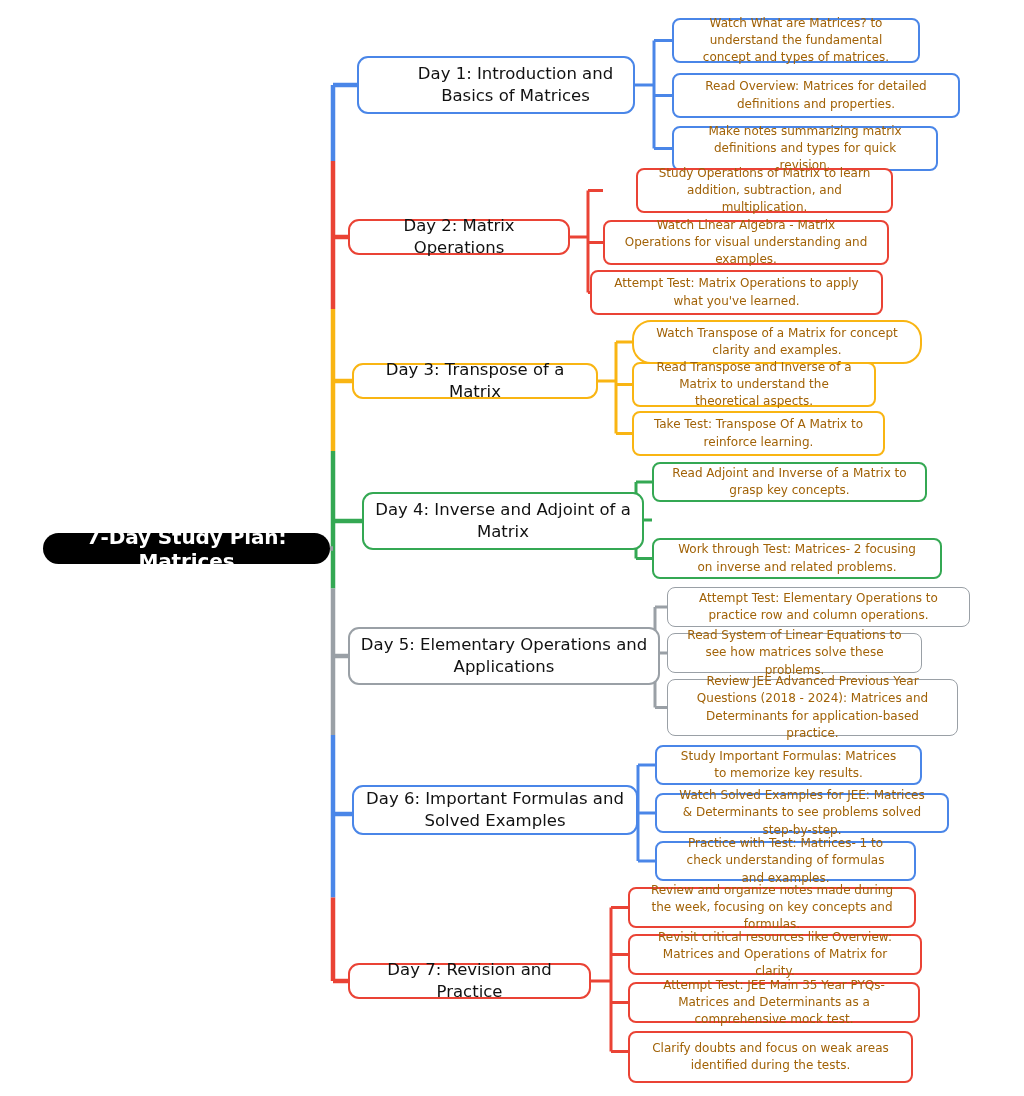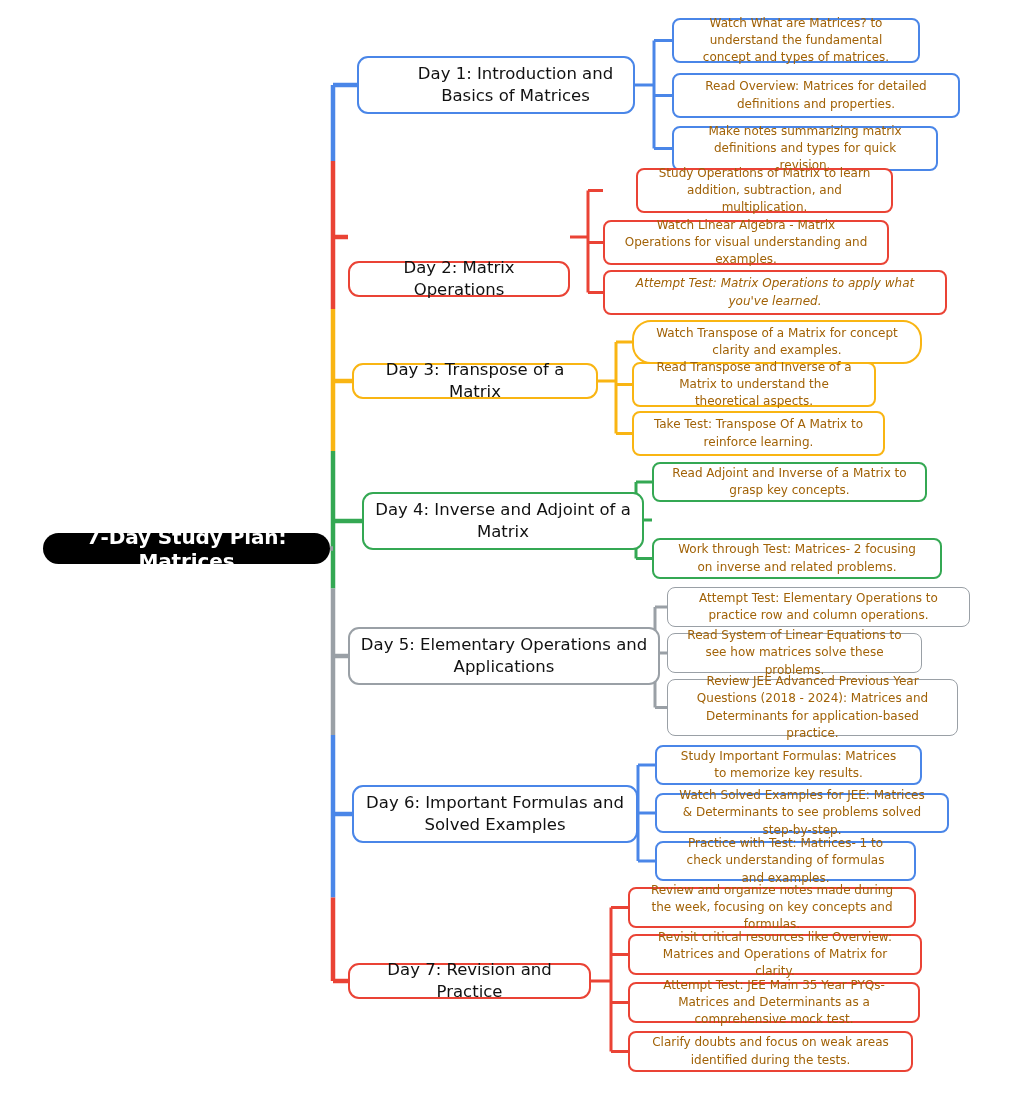--- a/index.html
+++ b/index.html
@@ -149,41 +149,41 @@
       <path d="M 611 1002.5 L 628 1002.5" stroke="#ea4335" stroke-width="3" fill="none" stroke-linecap="butt"></path>
       <path d="M 611 1051.5 L 628 1051.5" stroke="#ea4335" stroke-width="3" fill="none" stroke-linecap="butt"></path>
     </svg>
 
   <div id="nodes-layer">
       <div class="node root-node" style="left: 43px; top: 533px; width: 287px; height: 31px;">7-Day Study Plan: Matrices</div>
       <div class="node branch-node" style="left: 357px; top: 56px; width: 278px; height: 58px; border-color: rgb(74, 134, 232); padding-left: 48px;">Day 1: Introduction and Basics of Matrices</div>
       <div class="node leaf-node" style="left: 672px; top: 18px; width: 248px; height: 45px; border-color: rgb(74, 134, 232);">Watch What are Matrices? to understand the fundamental concept and types of matrices.</div>
       <div class="node leaf-node" style="left: 672px; top: 73px; width: 288px; height: 45px; border-color: rgb(74, 134, 232);">Read Overview: Matrices for detailed definitions and properties.</div>
       <div class="node leaf-node" style="left: 672px; top: 126px; width: 266px; height: 45px; border-color: rgb(74, 134, 232);">Make notes summarizing matrix definitions and types for quick revision.</div>
-      <div class="node branch-node" style="left: 348px; top: 219px; width: 222px; height: 36px; border-color: rgb(234, 67, 53); margin-top: 42px;">Day 2: Matrix Operations</div>
+      <div class="node branch-node" style="left: 348px; top: 219px; width: 222px; height: 36px; border-color: rgb(234, 67, 53);">Day 2: Matrix Operations</div>
       <div class="node leaf-node" style="left: 603px; top: 168px; width: 257px; height: 45px; border-color: rgb(234, 67, 53); margin-left: 33px;">Study Operations of Matrix to learn addition, subtraction, and multiplication.</div>
       <div class="node leaf-node" style="left: 603px; top: 220px; width: 286px; height: 45px; border-color: rgb(234, 67, 53);">Watch Linear Algebra - Matrix Operations for visual understanding and examples.</div>
-      <div class="node leaf-node" style="left: 603px; top: 270px; width: 344px; height: 45px; border-color: rgb(234, 67, 53); font-style: italic;">Attempt Test: Matrix Operations to apply what you've learned.</div>
+      <div class="node leaf-node" style="left: 590px; top: 270px; width: 293px; height: 45px; border-color: rgb(234, 67, 53);">Attempt Test: Matrix Operations to apply what you've learned.</div>
       <div class="node branch-node" style="left: 352px; top: 363px; width: 246px; height: 36px; border-color: rgb(249, 181, 19);">Day 3: Transpose of a Matrix</div>
       <div class="node leaf-node" style="left: 632px; top: 320px; width: 290px; height: 44px; border-color: rgb(249, 181, 19); border-radius: 19px;">Watch Transpose of a Matrix for concept clarity and examples.</div>
       <div class="node leaf-node" style="left: 632px; top: 362px; width: 244px; height: 45px; border-color: rgb(249, 181, 19);">Read Transpose and Inverse of a Matrix to understand the theoretical aspects.</div>
       <div class="node leaf-node" style="left: 632px; top: 411px; width: 253px; height: 45px; border-color: rgb(249, 181, 19);">Take Test: Transpose Of A Matrix to reinforce learning.</div>
       <div class="node branch-node" style="left: 362px; top: 492px; width: 282px; height: 58px; border-color: rgb(52, 168, 83);">Day 4: Inverse and Adjoint of a Matrix</div>
       <div class="node leaf-node" style="left: 652px; top: 462px; width: 275px; height: 40px; border-color: rgb(52, 168, 83);">Read Adjoint and Inverse of a Matrix to grasp key concepts.</div>
       <div class="node leaf-node" style="left: 652px; top: 506px; width: 252px; height: 28px; border-color: rgb(52, 168, 83); margin-top: 42px;">Watch Inverse of a Matrix for step-by-step examples.</div>
       <div class="node leaf-node" style="left: 652px; top: 538px; width: 290px; height: 41px; border-color: rgb(52, 168, 83);">Work through Test: Matrices- 2 focusing on inverse and related problems.</div>
       <div class="node branch-node gray-branch" style="left: 348px; top: 627px; width: 312px; height: 58px; border-color: rgb(154, 160, 166);">Day 5: Elementary Operations and Applications</div>
       <div class="node leaf-node gray-leaf" style="left: 667px; top: 587px; width: 303px; height: 40px; border-color: rgb(154, 160, 166);">Attempt Test: Elementary Operations to practice row and column operations.</div>
       <div class="node leaf-node gray-leaf" style="left: 667px; top: 633px; width: 255px; height: 40px; border-color: rgb(154, 160, 166);">Read System of Linear Equations to see how matrices solve these problems.</div>
       <div class="node leaf-node gray-leaf" style="left: 667px; top: 679px; width: 291px; height: 57px; border-color: rgb(154, 160, 166);">Review JEE Advanced Previous Year Questions (2018 - 2024): Matrices and Determinants for application-based practice.</div>
-      <div class="node branch-node" style="left: 352px; top: 785px; width: 286px; height: 58px; border-color: rgb(74, 134, 232);">Day 6: Important Formulas and Solved Examples</div>
+      <div class="node branch-node" style="left: 352px; top: 785px; width: 286px; height: 50px; border-color: rgb(74, 134, 232);">Day 6: Important Formulas and Solved Examples</div>
       <div class="node leaf-node" style="left: 655px; top: 745px; width: 267px; height: 40px; border-color: rgb(74, 134, 232);">Study Important Formulas: Matrices to memorize key results.</div>
       <div class="node leaf-node" style="left: 655px; top: 793px; width: 294px; height: 40px; border-color: rgb(74, 134, 232);">Watch Solved Examples for JEE: Matrices &amp; Determinants to see problems solved step-by-step.</div>
       <div class="node leaf-node" style="left: 655px; top: 841px; width: 261px; height: 40px; border-color: rgb(74, 134, 232);">Practice with Test: Matrices- 1 to check understanding of formulas and examples.</div>
       <div class="node branch-node" style="left: 348px; top: 963px; width: 243px; height: 36px; border-color: rgb(234, 67, 53);">Day 7: Revision and Practice</div>
       <div class="node leaf-node" style="left: 628px; top: 887px; width: 288px; height: 41px; border-color: rgb(234, 67, 53);">Review and organize notes made during the week, focusing on key concepts and formulas.</div>
       <div class="node leaf-node" style="left: 628px; top: 934px; width: 294px; height: 41px; border-color: rgb(234, 67, 53);">Revisit critical resources like Overview: Matrices and Operations of Matrix for clarity.</div>
       <div class="node leaf-node" style="left: 628px; top: 982px; width: 292px; height: 41px; border-color: rgb(234, 67, 53); text-align: center;">Attempt Test: JEE Main 35 Year PYQs- Matrices and Determinants as a comprehensive mock test.</div>
-      <div class="node leaf-node" style="left: 628px; top: 1031px; width: 285px; height: 41px; border-color: rgb(234, 67, 53);">Clarify doubts and focus on weak areas identified during the tests.</div>
+      <div class="node leaf-node" style="left: 628px; top: 1031px; width: 285px; height: 52px; border-color: rgb(234, 67, 53);">Clarify doubts and focus on weak areas identified during the tests.</div>
     </div>
 
 
 </div>
 
 </body></html>

